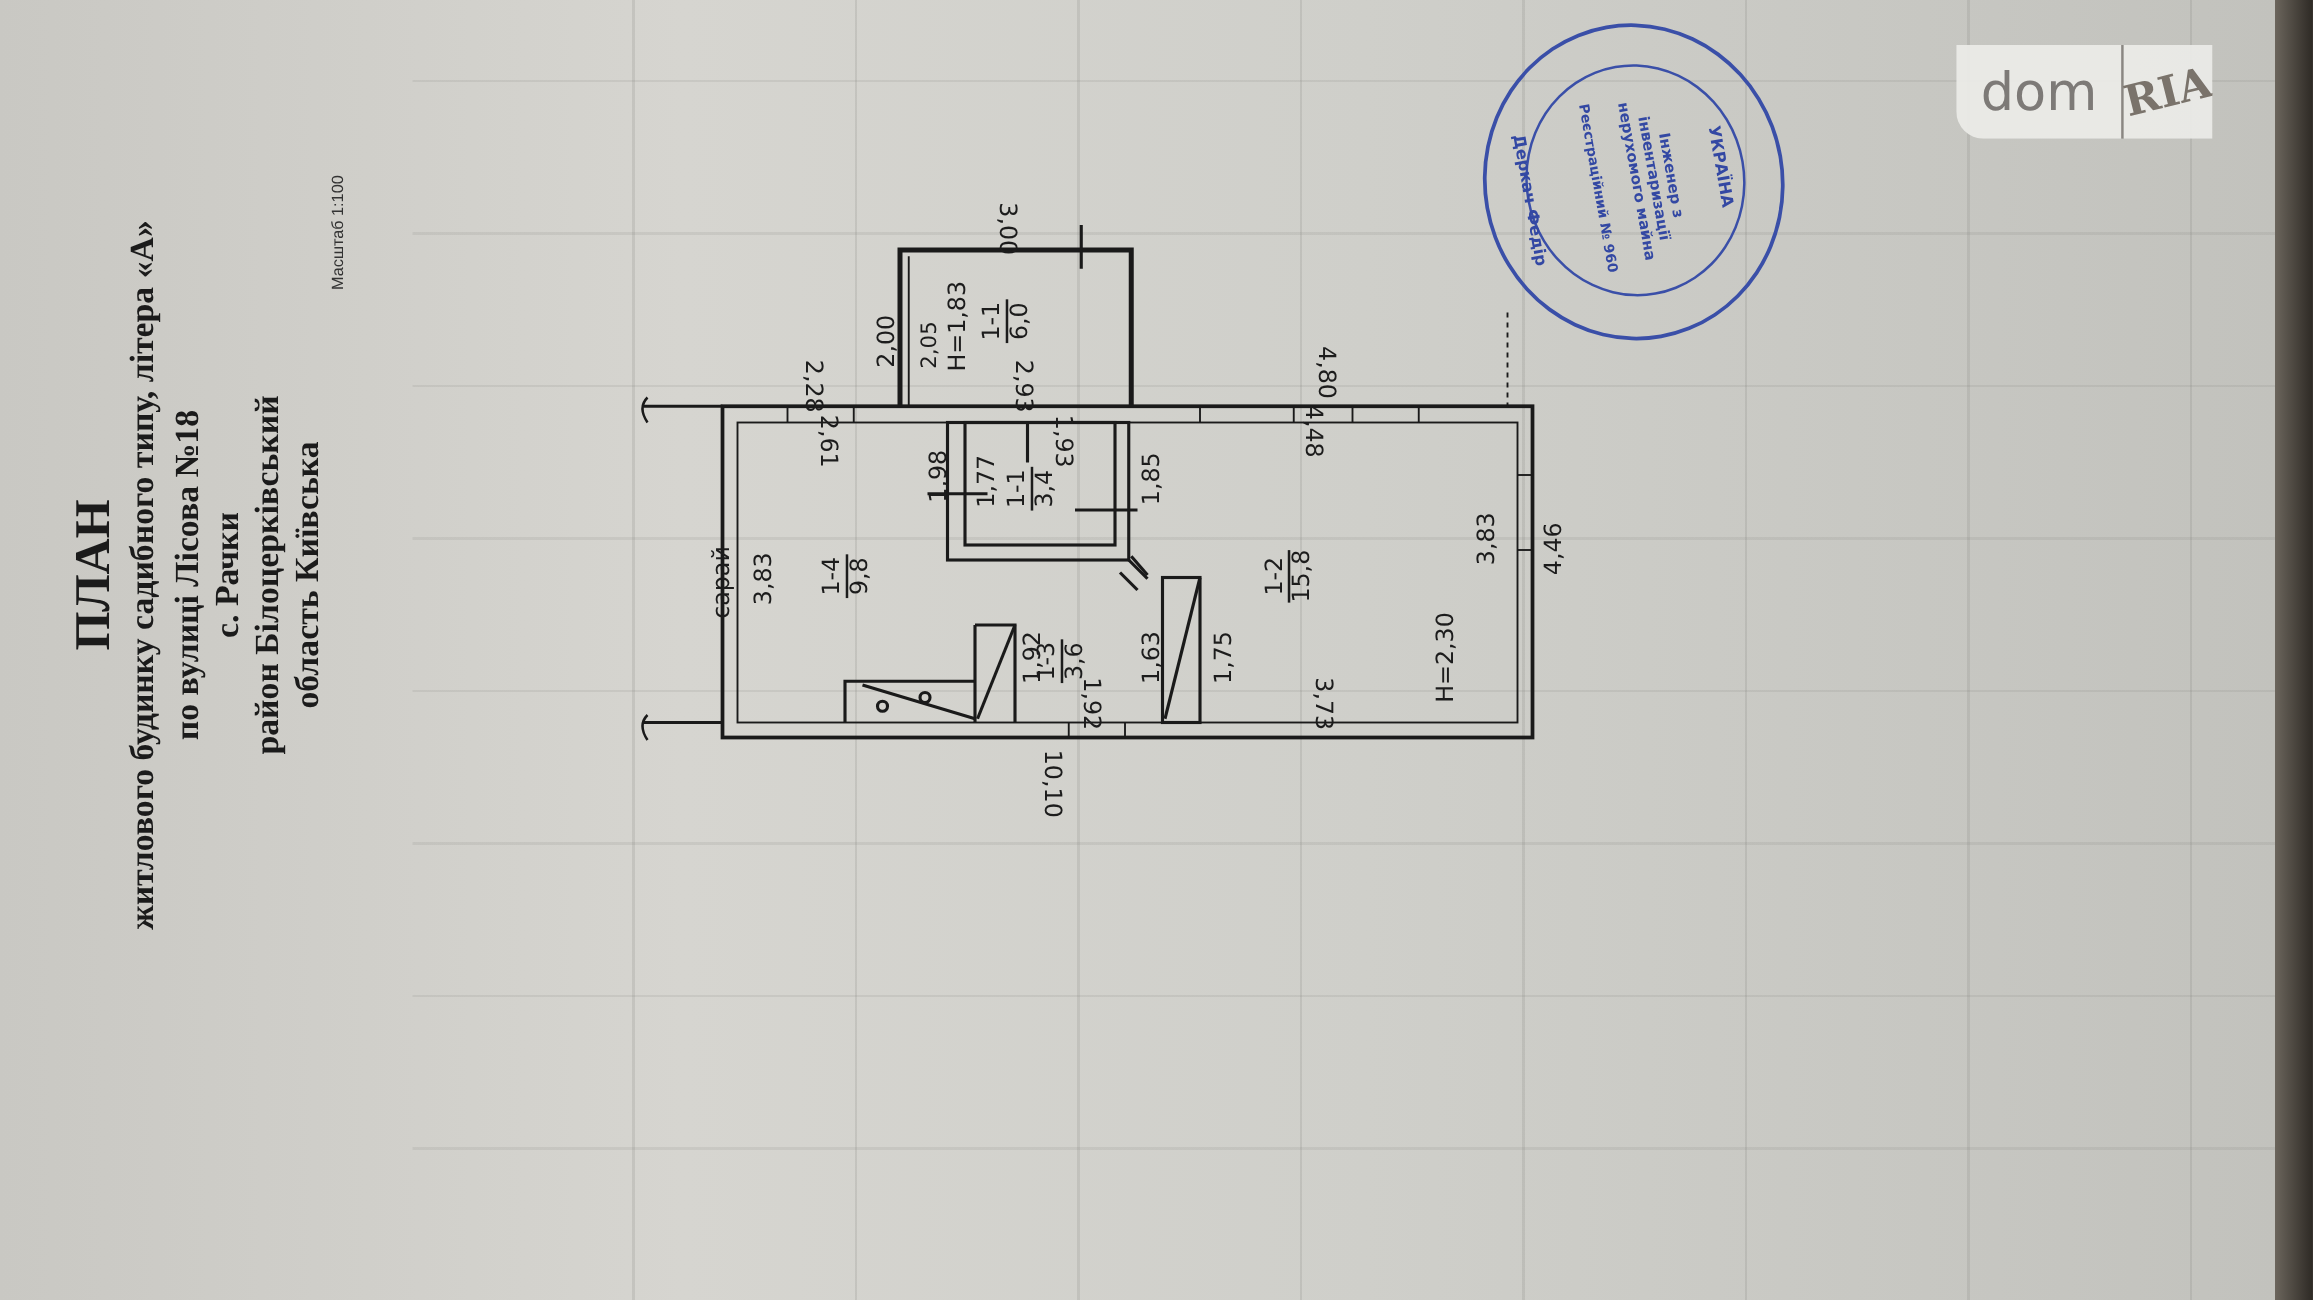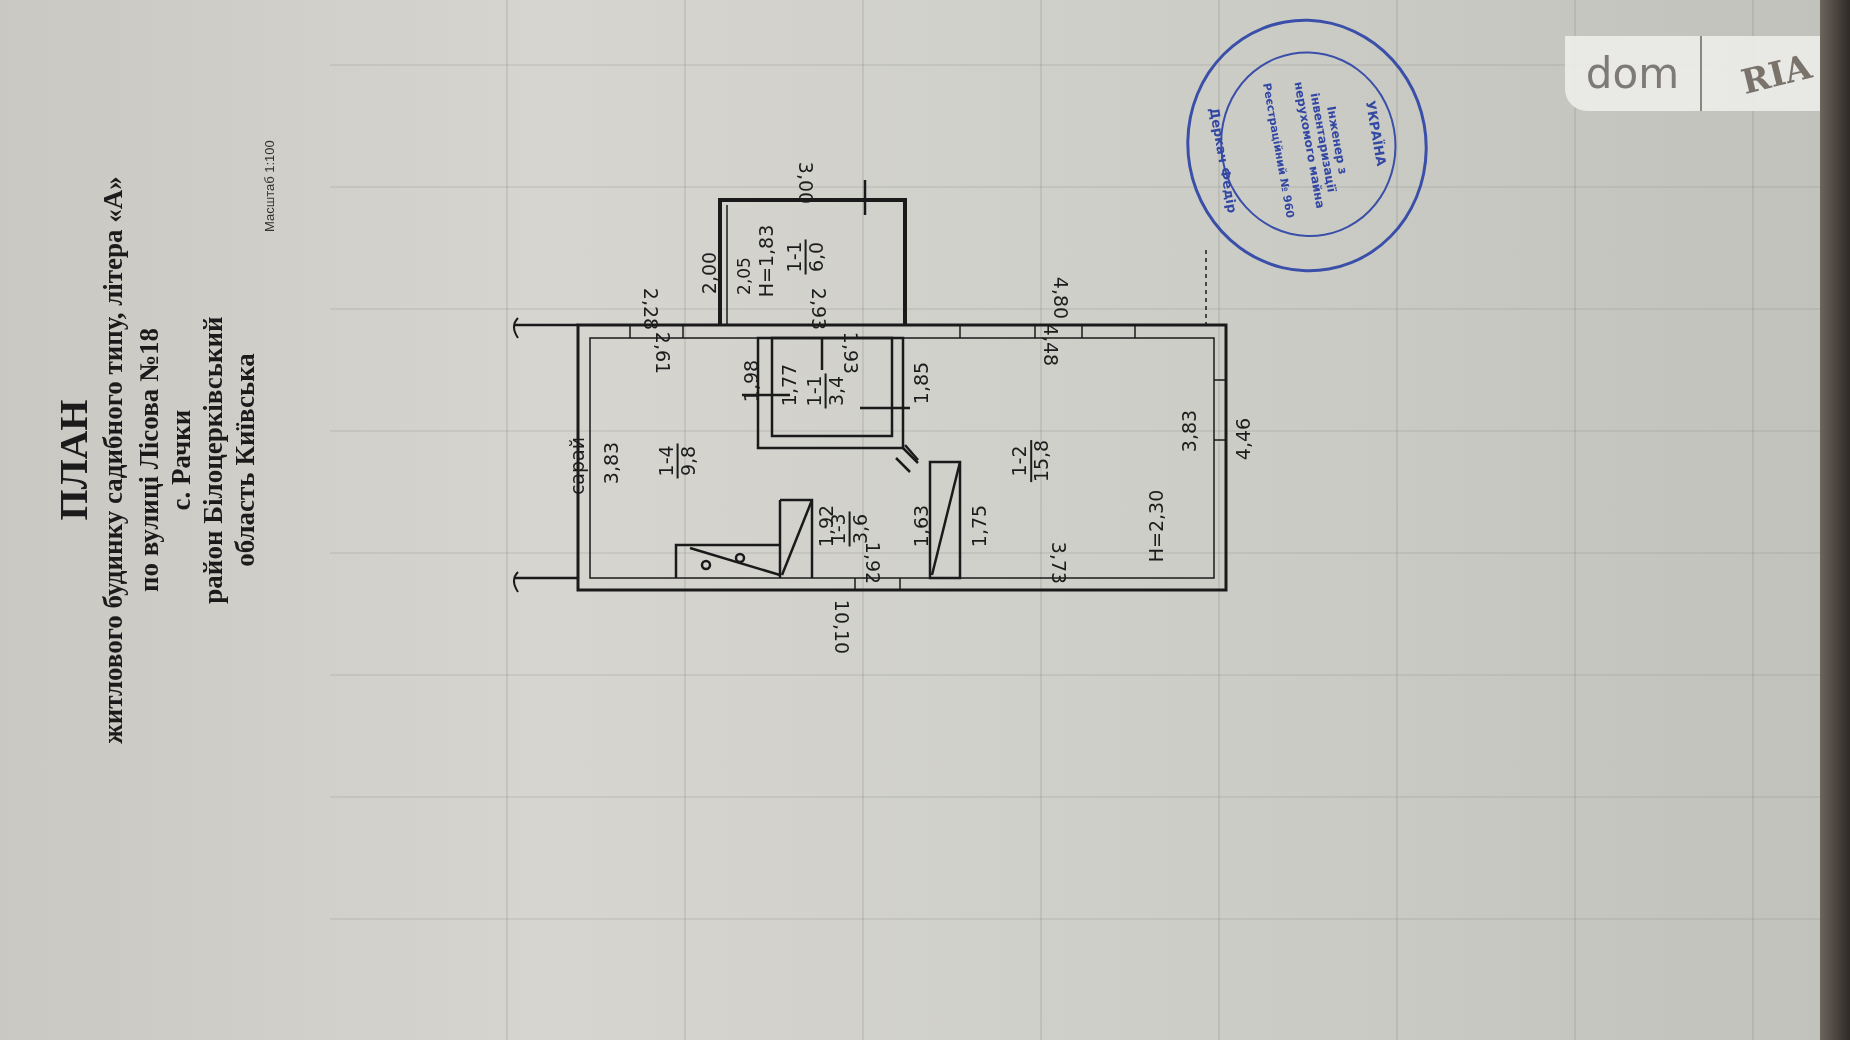--- a/index.html
+++ b/index.html
@@ -35,21 +35,21 @@
       position: absolute; left: 1180px; top: 25px; width: 248px; height: 235px;
       border-radius: 50%; border: 3px solid #3a4fa8;
       transform: rotate(80deg);
     }
     .stamp-inner {
       position: absolute; left: 30px; top: 28px; width: 182px; height: 172px;
       border-radius: 50%; border: 2px solid #3a4fa8;
     }
     .stamp-text { position: absolute; width: 100%; text-align: center; color: #3348a3; font-family: "DejaVu Sans", sans-serif; font-size: 13px; font-weight: bold; }
     .logo {
-      position: absolute; left: 1565px; top: 36px; width: 285px; height: 75px;
+      position: absolute; left: 1565px; top: 36px; width: 205px; height: 75px;
       display: flex; border-radius: 0 0 0 22px; overflow: hidden;
     }
     .logo-dom { width: 135px; background: rgba(235,235,232,0.92); color: #7d7a77; font-family: "DejaVu Sans", sans-serif; font-size: 42px; display: flex; align-items: center; justify-content: center; }
     .logo-sep { width: 2px; background: #8a8782; }
     .logo-ria { flex: 1; background: rgba(235,235,232,0.92); color: #7a736b; font-family: "DejaVu Serif", serif; font-weight: bold; font-size: 34px; display: flex; align-items: center; justify-content: center; transform-origin: center; }
     .logo-ria span { display: inline-block; transform: rotate(-14deg); }
   </style>
 </head>
 <body>
 

